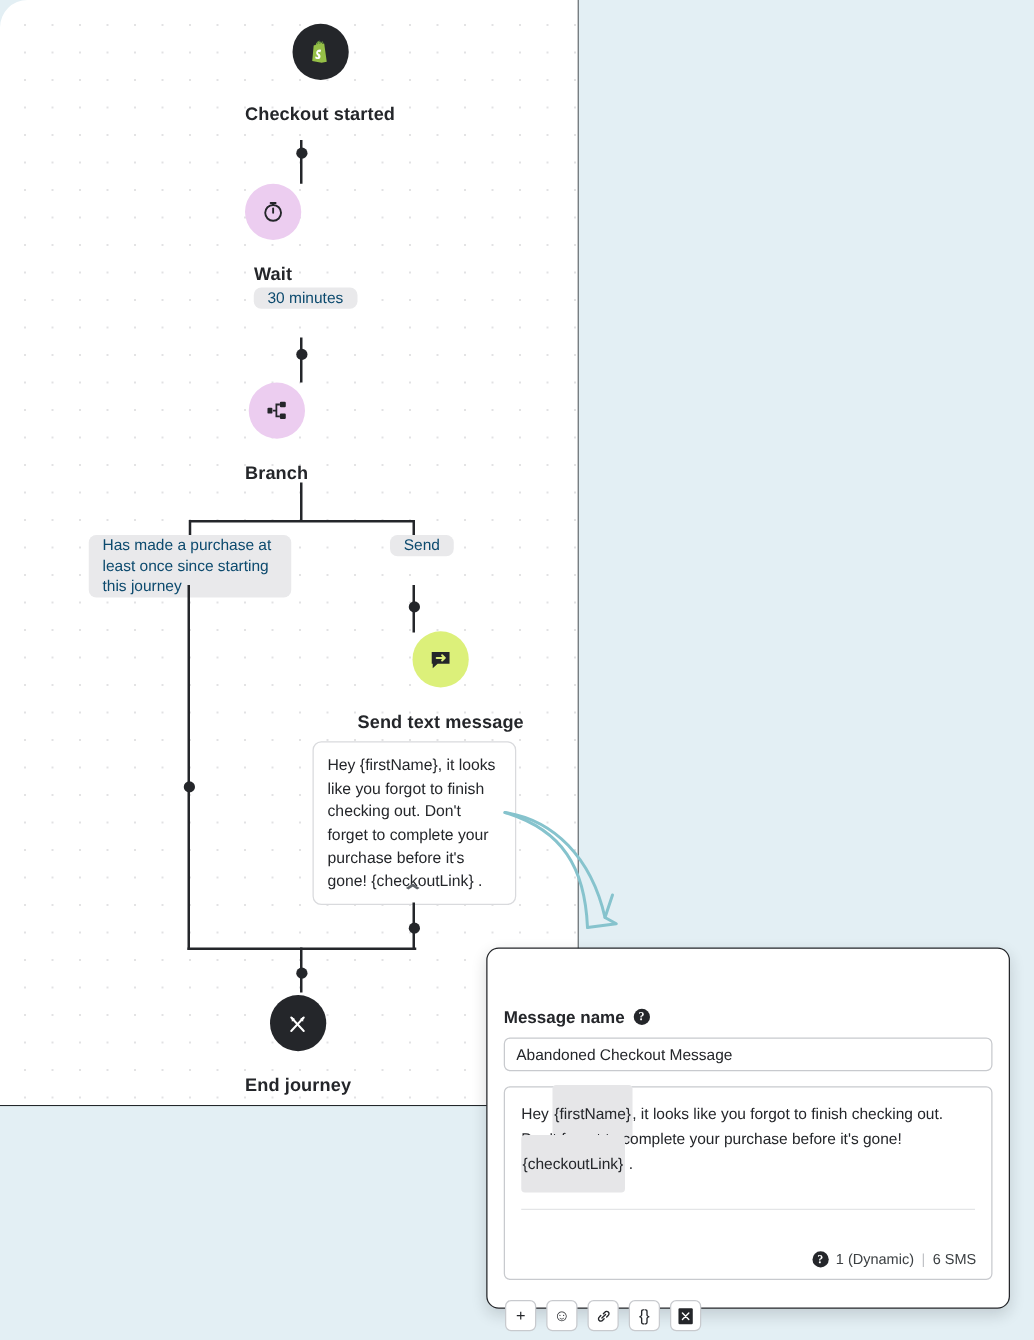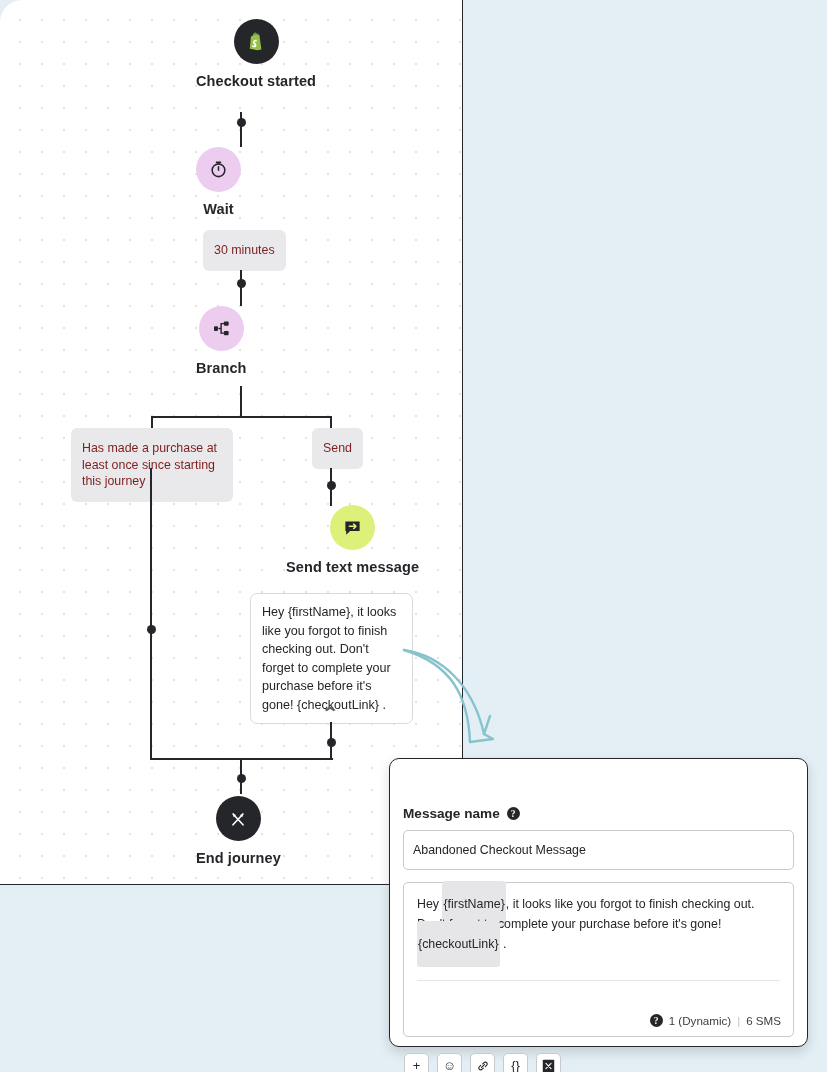--- a/index.html
+++ b/index.html
@@ -30,29 +30,29 @@
   .node{position:absolute;display:flex;flex-direction:column;align-items:center;}
   .circle{
     width:45px;height:45px;border-radius:50%;
     display:flex;align-items:center;justify-content:center;
     box-sizing:border-box;
   }
   .circle.dark{background:#24262a;}
   .circle.purple{background:#eccdf0;}
   .circle.lime{background:#dcf07a;}
   .node-label{
-    margin-top:9px;font-size:14.5px;font-weight:bold;color:#24262a;
+    margin-top:20px;font-size:14.5px;font-weight:bold;color:#24262a;
     white-space:nowrap;letter-spacing:.1px;
   }
 
   .badge{
     position:absolute;
     background:#e9e9eb;border-radius:6px;
-    font-size:12.4px;color:#7f1d1d;
-    padding:12px 11px;
+    font-size:12.4px;color:#0c4a6e;
+    padding:0 11px;
     line-height:1.35;
     box-sizing:border-box;
   }
 
   
   .edge{position:absolute;background:#24262a;}
   .vline{width:2.4px;}
   .hline{height:2.4px;}
   .dot{position:absolute;width:9px;height:9px;border-radius:50%;background:#24262a;}
 
@@ -83,21 +83,21 @@
   .panel-label{
     display:flex;align-items:center;gap:7px;
     font-size:13.6px;font-weight:bold;color:#24262a;margin-bottom:9px;margin-top:33px;
   }
   .help-icon{
     width:13px;height:13px;border-radius:50%;background:#24262a;color:#fff;
     font-size:9.6px;font-weight:bold;display:inline-flex;
     align-items:center;justify-content:center;line-height:1;font-family:"Liberation Serif",serif;
   }
   .name-input{
-    width:100%;height:40px;box-sizing:border-box;
+    width:100%;height:27px;box-sizing:border-box;
     border:1px solid #c8cace;border-radius:5px;
     padding:0 9px;font-size:12.4px;color:#24262a;
     font-family:"Liberation Sans",sans-serif;background:#fff;
     outline:none;
   }
   .editor-box{
     margin-top:12px;width:100%;height:155px;box-sizing:border-box;
     border:1px solid #c8cace;border-radius:5px;
     position:relative;padding:11px 13px;
   }

